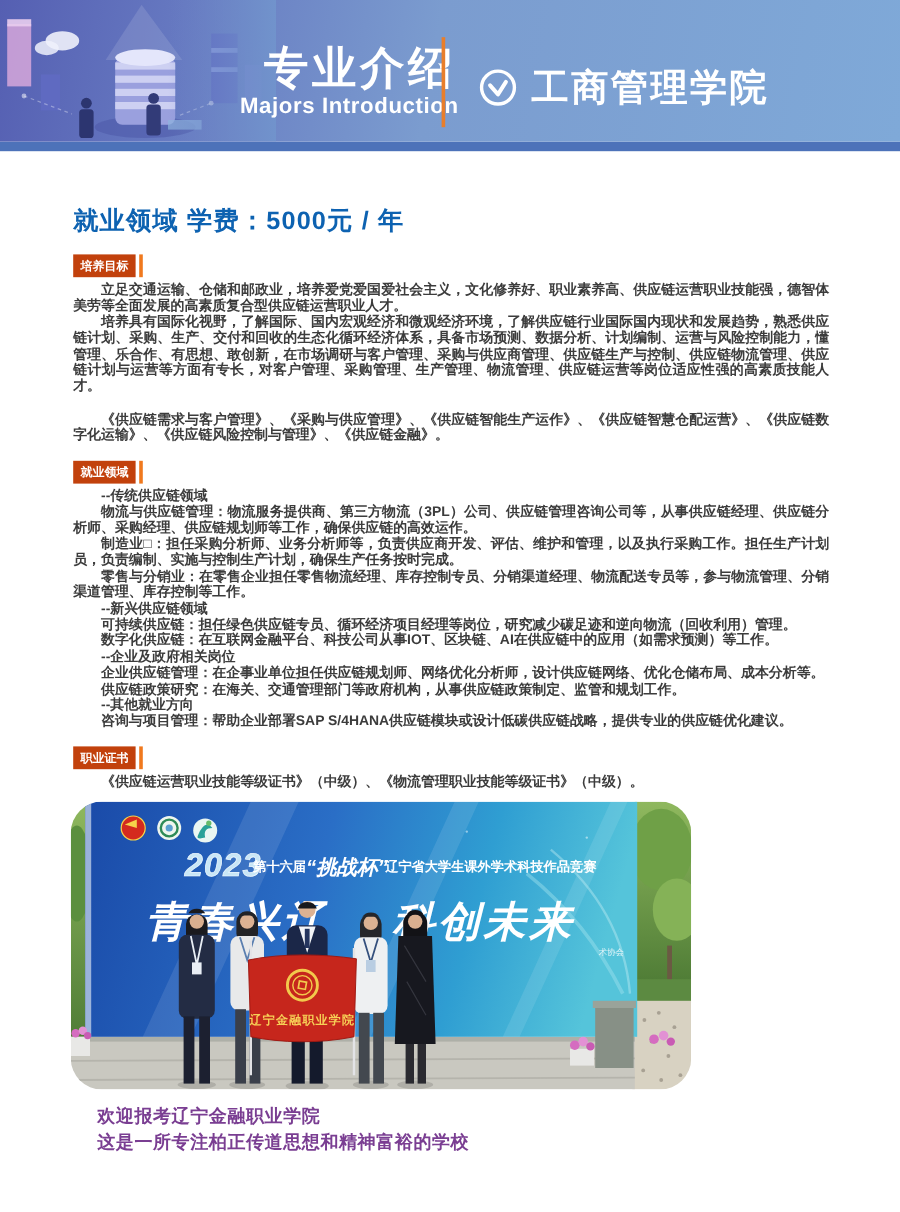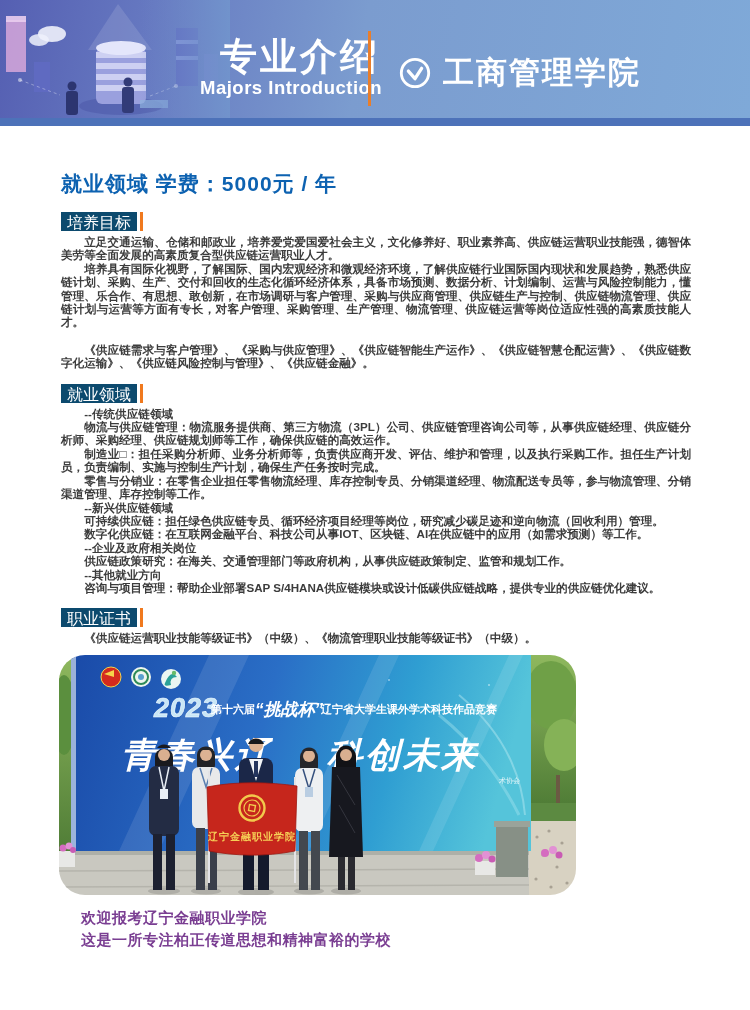--- a/index.html
+++ b/index.html
@@ -19,21 +19,21 @@
   .hdr-divider{position:absolute;left:368px;top:31px;width:3px;height:75px;background:#e87e2b;}
   .college-row{position:absolute;left:398px;top:52px;display:flex;align-items:center;gap:11px;}
   .check-icon{width:34px;height:34px;display:block;}
   .college-name{color:#fff;font-size:31px;font-weight:800;letter-spacing:2px;}
 
   
   main{padding:44px 59px 0 61px;width:630px;}
   .major-title{margin:0;color:#0d62b1;font-size:21px;font-weight:800;letter-spacing:1px;}
   .sec{margin-top:14px;}
   .tagrow{display:flex;align-items:stretch;gap:3px;height:19px;margin-bottom:4px;}
-  .tag{background:#0c4a6e;color:#fff;font-size:16px;font-weight:400;
+  .tag{background:#c2410c;color:#fff;font-size:10px;font-weight:700;
        padding:2px 6px 0 6px;line-height:17px;}
   .tagbar{width:3px;background:#f0791e;}
   .sec p{margin:0;text-indent:2em;text-align:justify;
          color:#3c3c3c;font-size:11.6px;line-height:13.4px;font-weight:600;}
 
   
   figure.photo{margin:10px 0 0 59px;width:517px;height:240px;overflow:hidden;border-radius:26px;}
 
   
   .footer{margin:12px 0 0 81px;color:#7a3e92;font-weight:800;
@@ -125,20 +125,21 @@
         <span class="tagbar"></span>
       </div>
       <p>--传统供应链领域</p>
       <p>物流与供应链管理：物流服务提供商、第三方物流（3PL）公司、供应链管理咨询公司等，从事供应链经理、供应链分析师、采购经理、供应链规划师等工作，确保供应链的高效运作。</p>
       <p>制造业□：担任采购分析师、业务分析师等，负责供应商开发、评估、维护和管理，以及执行采购工作。担任生产计划员，负责编制、实施与控制生产计划，确保生产任务按时完成。</p>
       <p>零售与分销业：在零售企业担任零售物流经理、库存控制专员、分销渠道经理、物流配送专员等，参与物流管理、分销渠道管理、库存控制等工作。</p>
       <p>--新兴供应链领域</p>
       <p>可持续供应链：担任绿色供应链专员、循环经济项目经理等岗位，研究减少碳足迹和逆向物流（回收利用）管理。</p>
       <p>数字化供应链：在互联网金融平台、科技公司从事IOT、区块链、AI在供应链中的应用（如需求预测）等工作。</p>
       <p>--企业及政府相关岗位</p>
+      <p>企业供应链管理：在企事业单位担任供应链规划师、网络优化分析师，设计供应链网络、优化仓储布局、成本分析等。</p>
       <p>供应链政策研究：在海关、交通管理部门等政府机构，从事供应链政策制定、监管和规划工作。</p>
       <p>--其他就业方向</p>
       <p>咨询与项目管理：帮助企业部署SAP S/4HANA供应链模块或设计低碳供应链战略，提供专业的供应链优化建议。</p>
     </section>
 
     <section class="sec">
       <div class="tagrow">
         <span class="tag">职业证书</span>
         <span class="tagbar"></span>
       </div>

